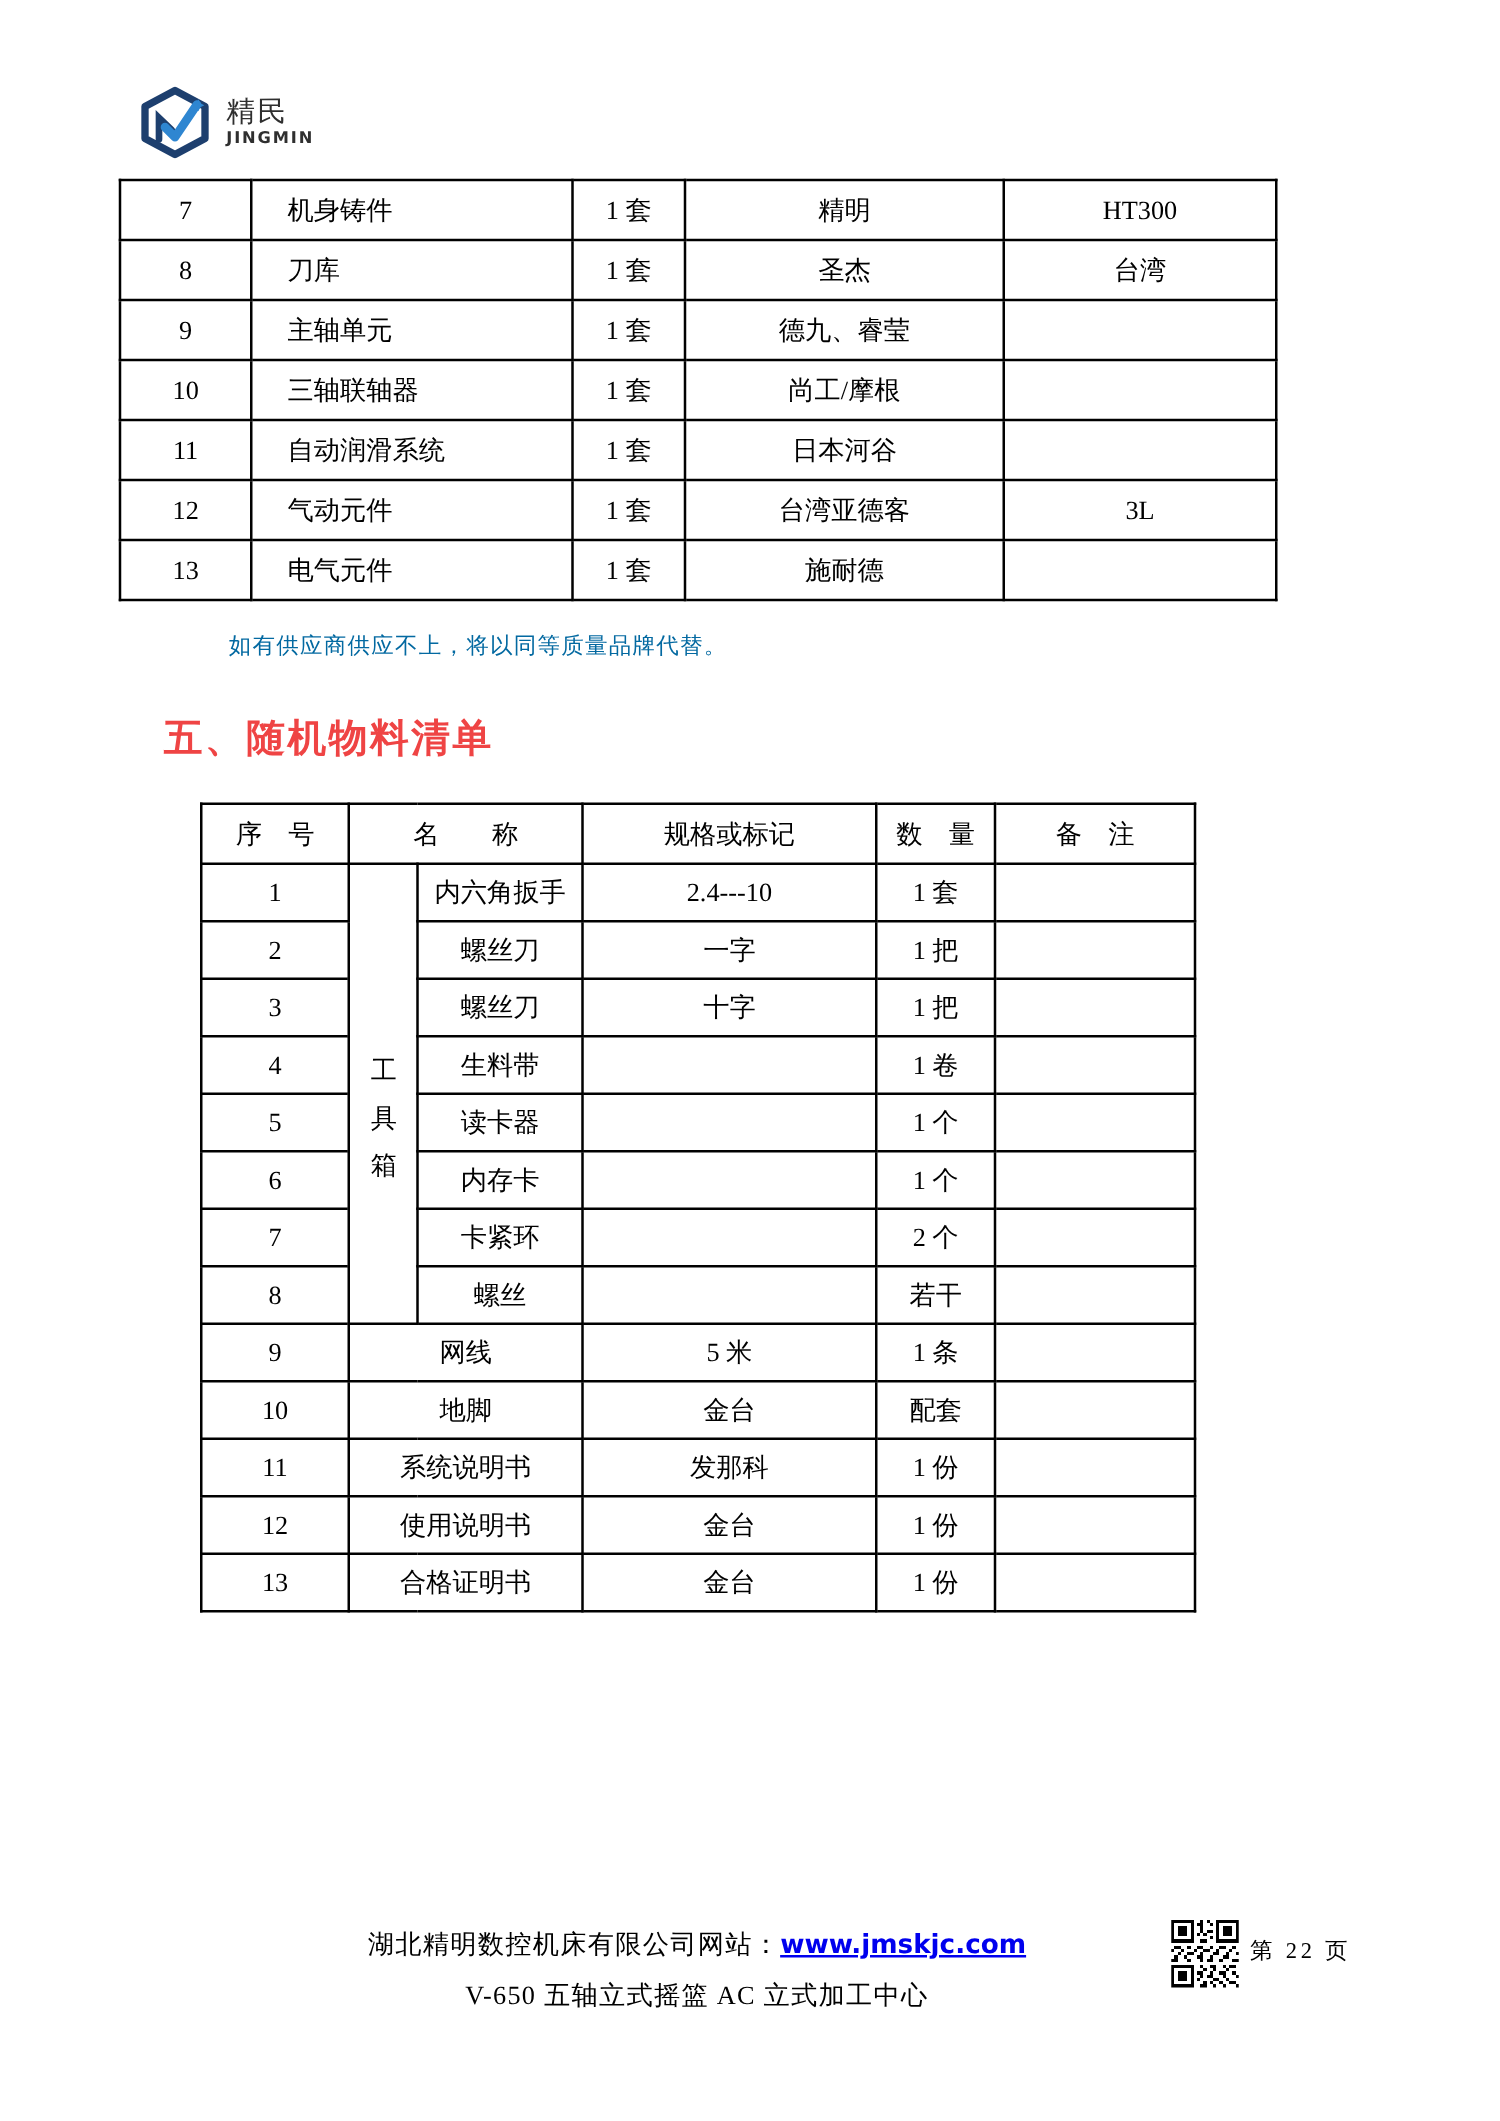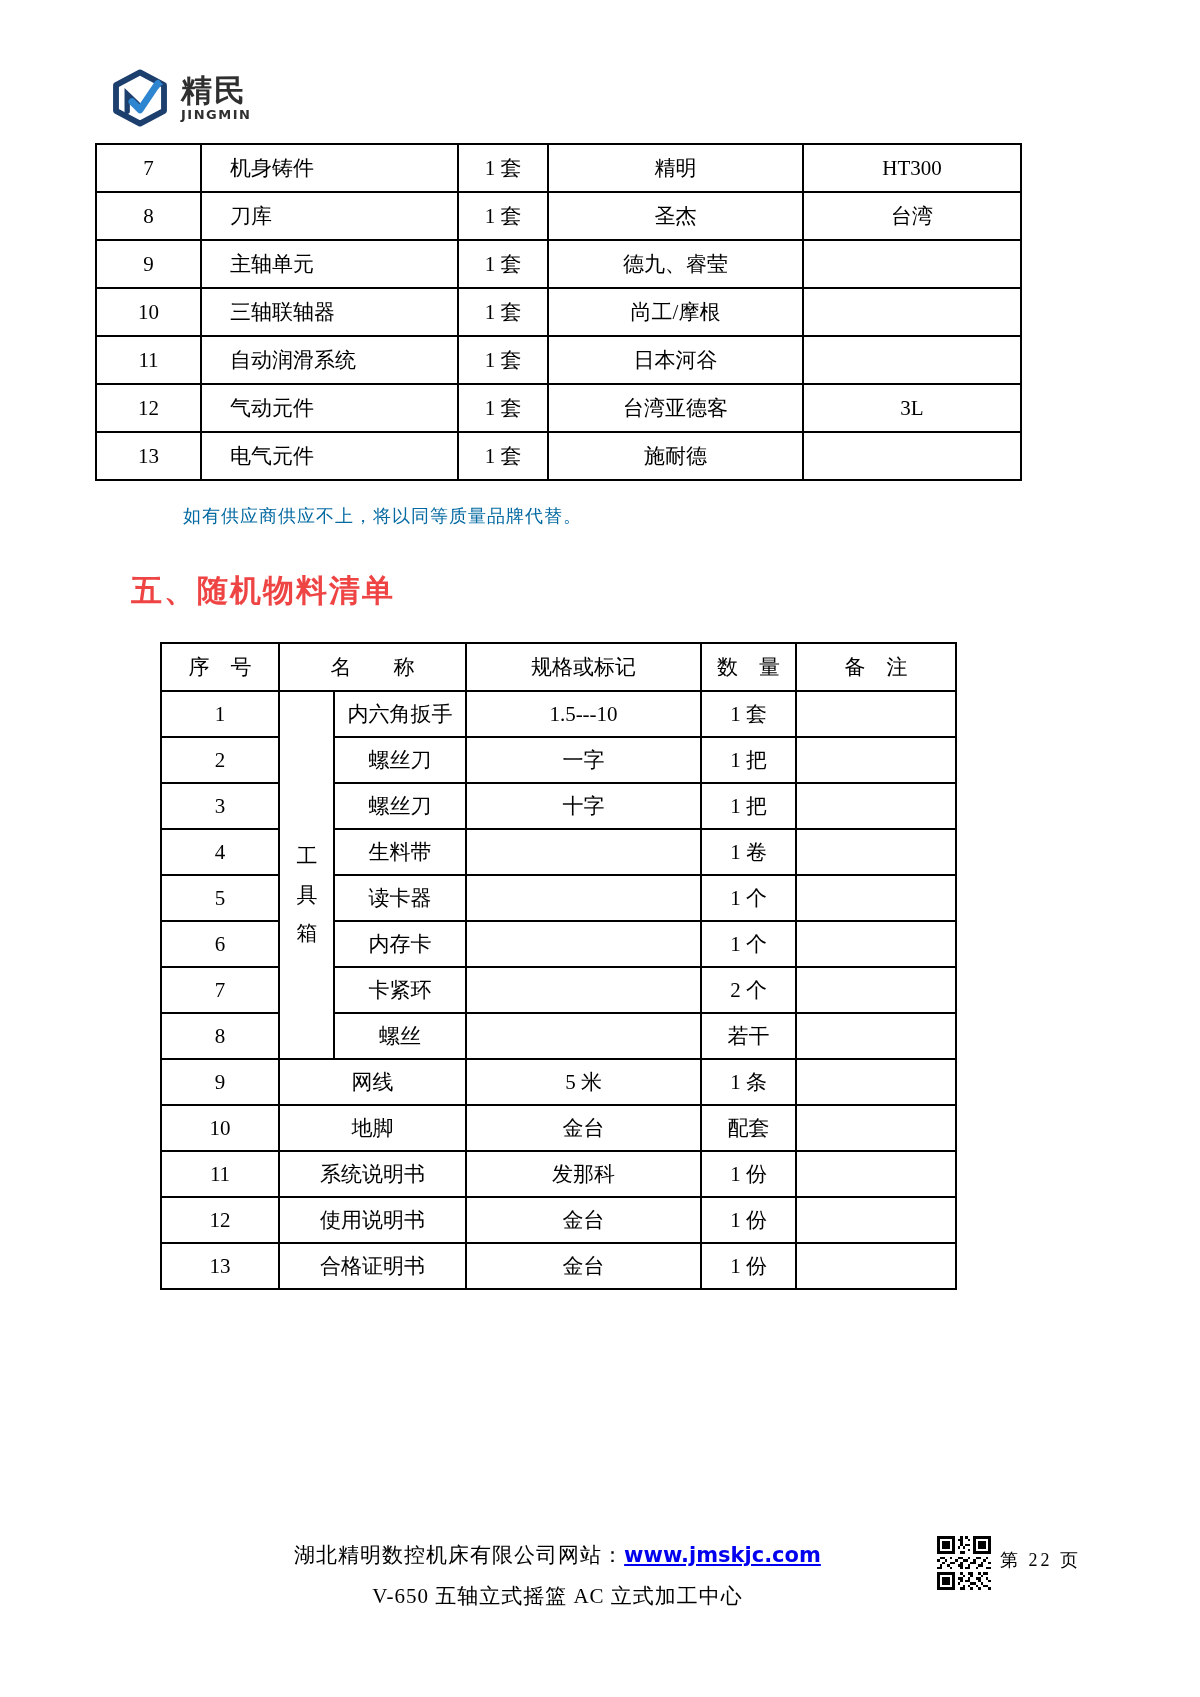--- a/index.html
+++ b/index.html
@@ -10,21 +10,21 @@
     background: #ffffff;
     font-family: "Liberation Serif", serif;
     color: #000000;
     overflow: hidden;
   }
 
   
   .logo { position: absolute; left: 108px; top: 68px; display: flex; align-items: center; gap: 9px; }
   .logo-icon { width: 64px; height: 60px; }
   .logo-text { display: flex; flex-direction: column; justify-content: center; }
-  .logo-cn { font-family: "DejaVu Sans", sans-serif; font-weight: bold; font-size: 31px; line-height: 1.05; color: #2f2f2f; letter-spacing: 2px; }
+  .logo-cn { font-family: "DejaVu Sans", sans-serif; font-weight: normal; font-size: 23px; line-height: 1.05; color: #2f2f2f; letter-spacing: 2px; }
   .logo-en { font-family: "DejaVu Sans", sans-serif; font-weight: bold; font-size: 13px; letter-spacing: 1.5px; color: #2f2f2f; }
 
   
   table { border-collapse: collapse; position: absolute; table-layout: fixed; }
   td { border: 2px solid #000; padding: 0; text-align: center; font-size: 21px; overflow: hidden; }
 
   .t1 { left: 95px; top: 143px; width: 925px; }
   .t1 td { height: 46px; }
   .t1 td.l { text-align: left; padding-left: 28px; }
 
@@ -163,21 +163,21 @@
         <td>序　号</td>
         <td colspan="2">名　　称</td>
         <td>规格或标记</td>
         <td>数　量</td>
         <td>备　注</td>
       </tr>
       <tr>
         <td>1</td>
         <td class="vcell" rowspan="8"><span class="vtext">工具箱</span></td>
         <td>内六角扳手</td>
-        <td>1.5---10</td>
+        <td>2.4---10</td>
         <td>1 套</td>
         <td></td>
       </tr>
       <tr>
         <td>2</td>
         <td>螺丝刀</td>
         <td>一字</td>
         <td>1 把</td>
         <td></td>
       </tr>

